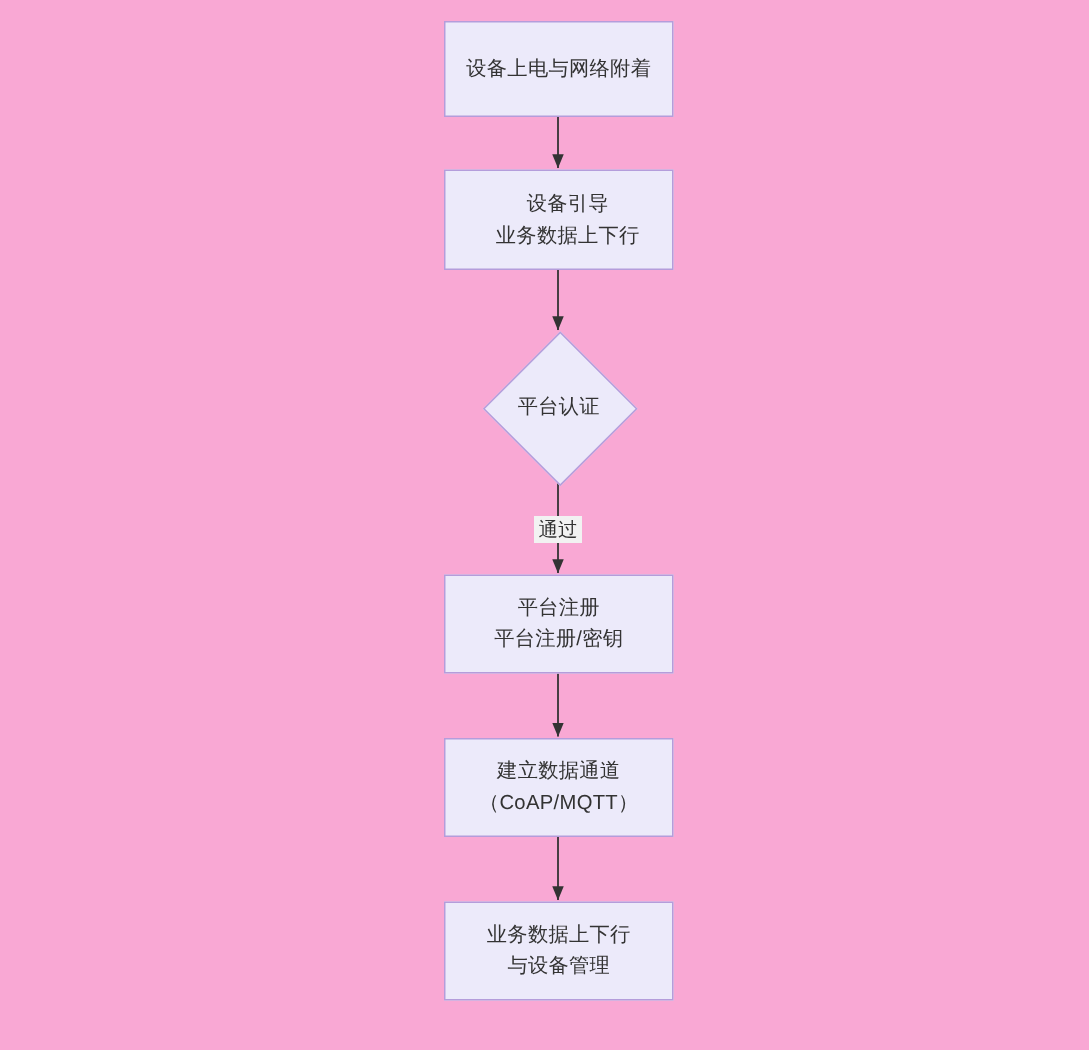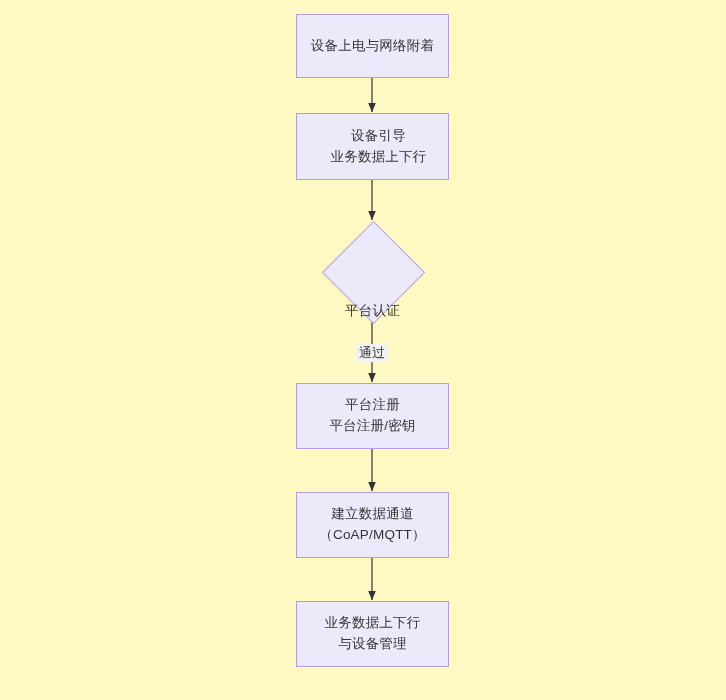--- a/index.html
+++ b/index.html
@@ -7,21 +7,21 @@
     padding: 0;
     background: #ffffff;
   }
   body {
     font-family: "Liberation Sans", "DejaVu Sans", sans-serif;
   }
   #flow-canvas {
     position: relative;
     width: 726px;
     height: 700px;
-    background: #fef9c3;
+    background: #f9a8d4;
     overflow: hidden;
   }
   .edge-layer {
     position: absolute;
     left: 0;
     top: 0;
     width: 726px;
     height: 700px;
     pointer-events: none;
   }
@@ -99,21 +99,21 @@
 
   <div class="node process" style="left:296px; top:14px; width:153px; height:64px;">
     <span class="node-line">设备上电与网络附着</span>
   </div>
 
   <div class="node process" style="left:296px; top:113px; width:153px; height:67px;padding-left:12px;">
     <span class="node-line">设备引导</span>
     <span class="node-line">业务数据上下行</span>
   </div>
 
-  <div class="node decision" style="left:322px; top:221px; width:101px; height:101px;justify-content:flex-end;">
+  <div class="node decision" style="left:322px; top:221px; width:101px; height:101px;">
     <span class="diamond-shape"></span>
     <span class="diamond-text">平台认证</span>
   </div>
 
   <div class="edge-label" style="left:372px; top:344px;">通过</div>
 
   <div class="node process" style="left:296px; top:383px; width:153px; height:66px;">
     <span class="node-line">平台注册</span>
     <span class="node-line">平台注册/密钥</span>
   </div>

